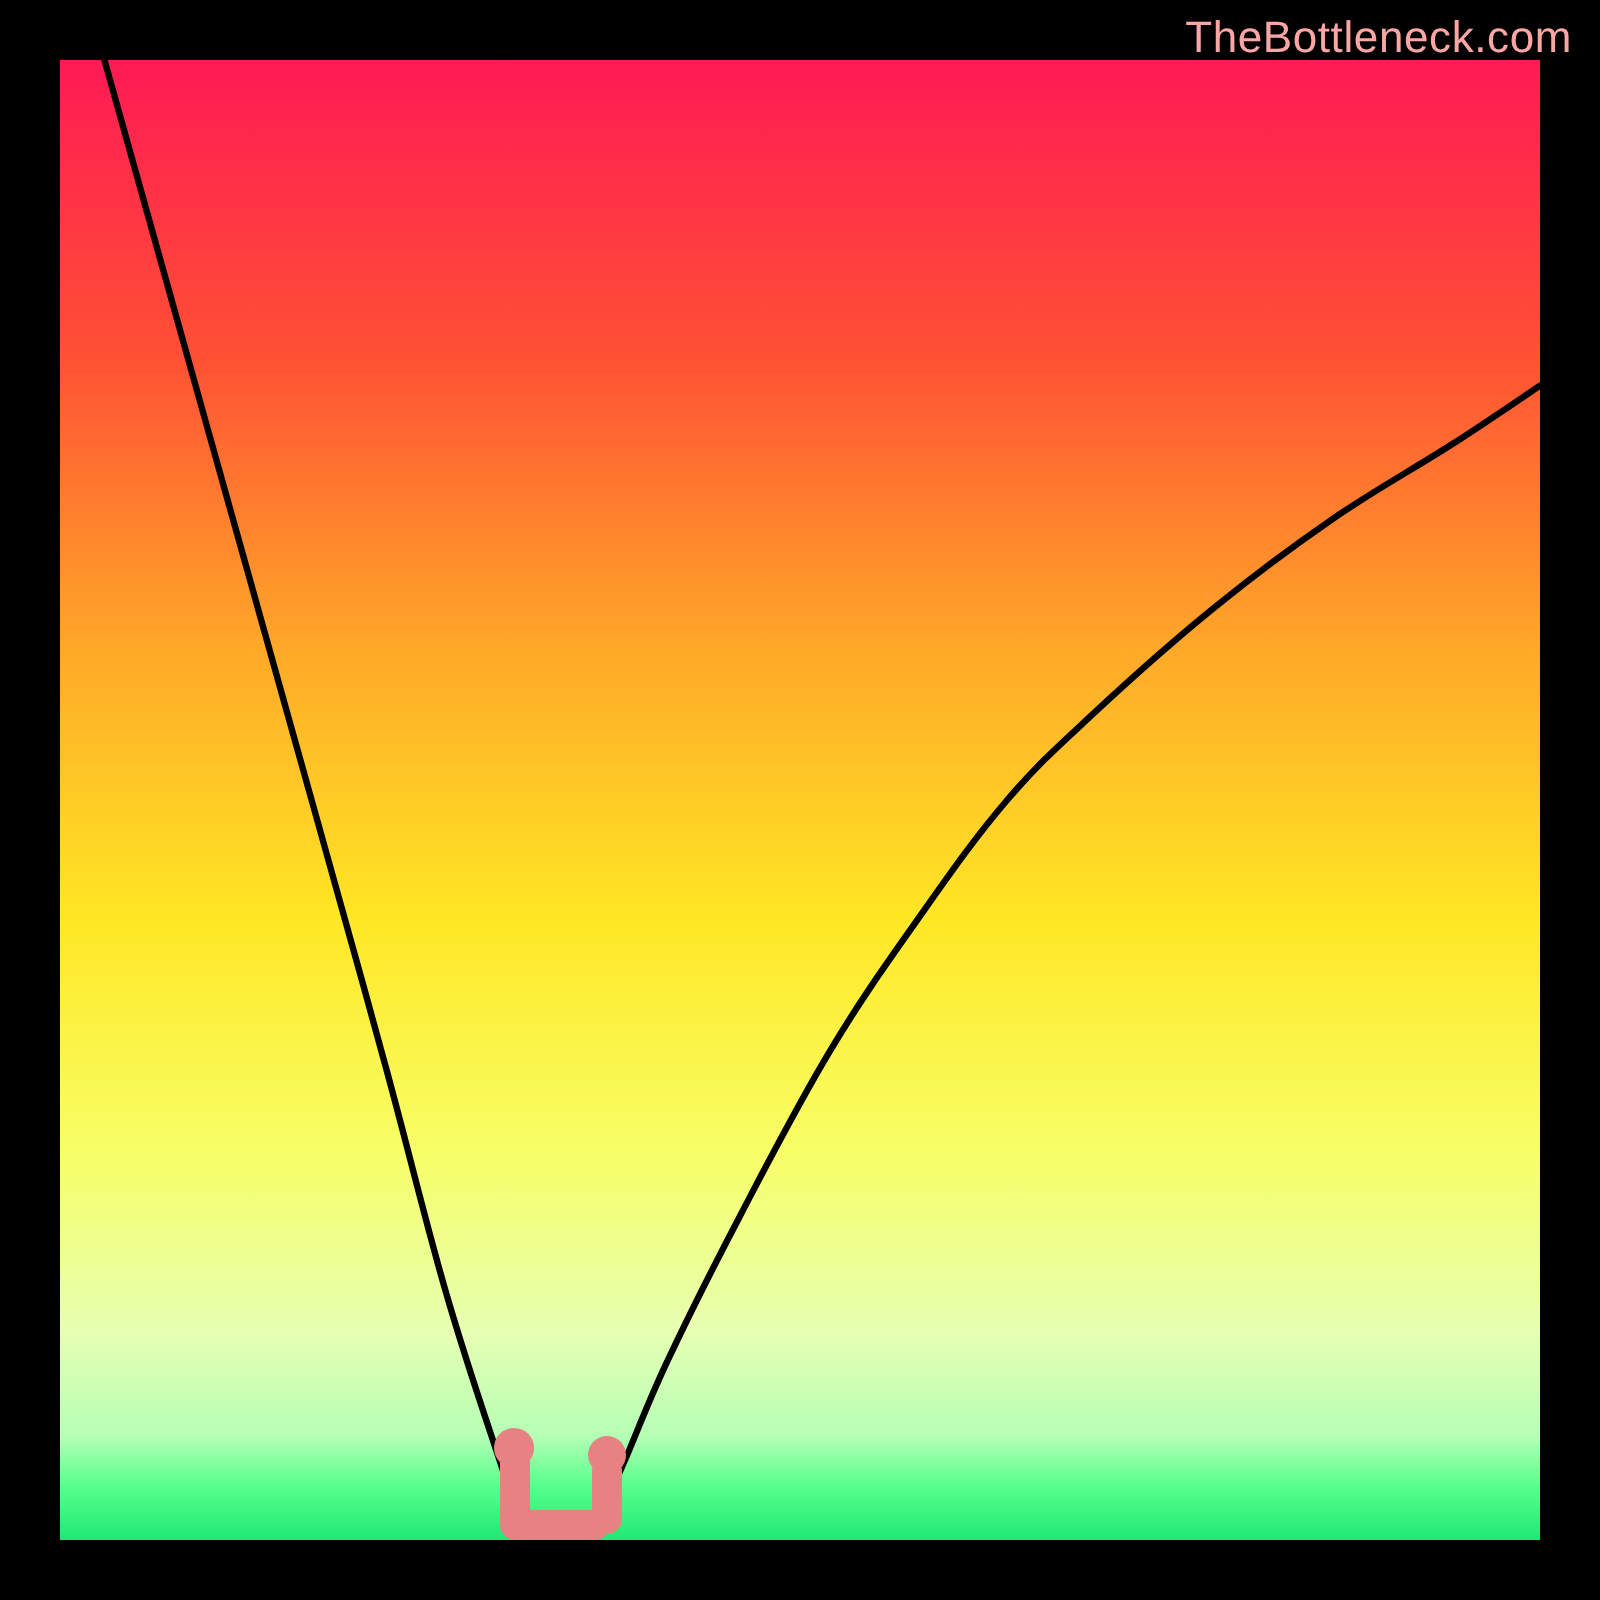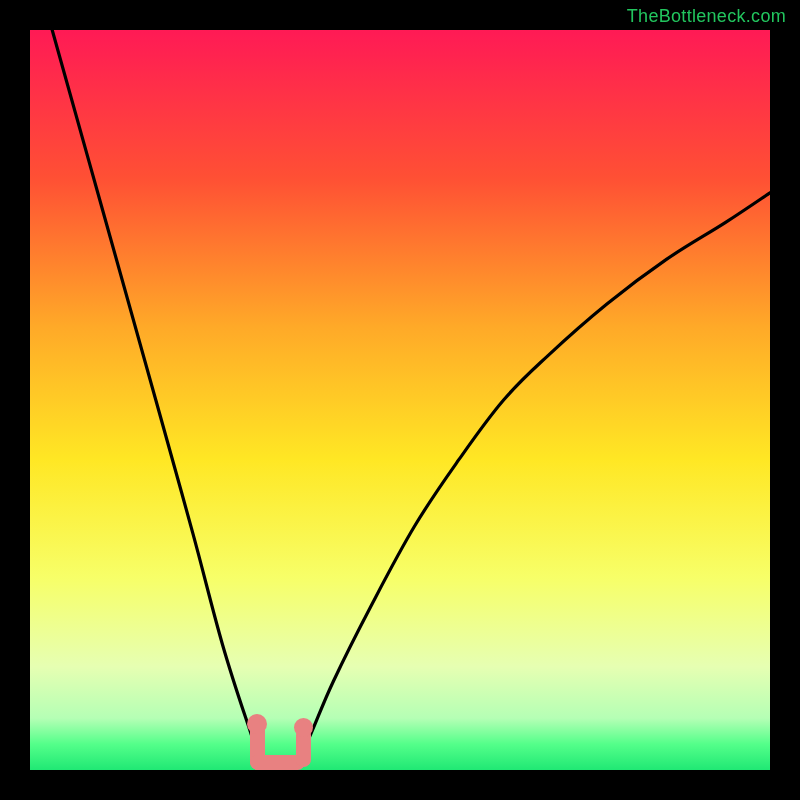--- a/index.html
+++ b/index.html
@@ -14,22 +14,22 @@
   .stage {
     position: relative;
     width: 800px;
     height: 800px;
     background: #000;
   }
   .watermark {
     position: absolute;
     top: 6px;
     right: 14px;
-    color: #22c55e;
-    font-size: 18px;
+    color: #fca5a5;
+    font-size: 22px;
     font-weight: 500;
     letter-spacing: 0.3px;
     z-index: 10;
     user-select: none;
   }
   .plot {
     position: absolute;
     left: 30px;
     top: 30px;
     width: 740px;

